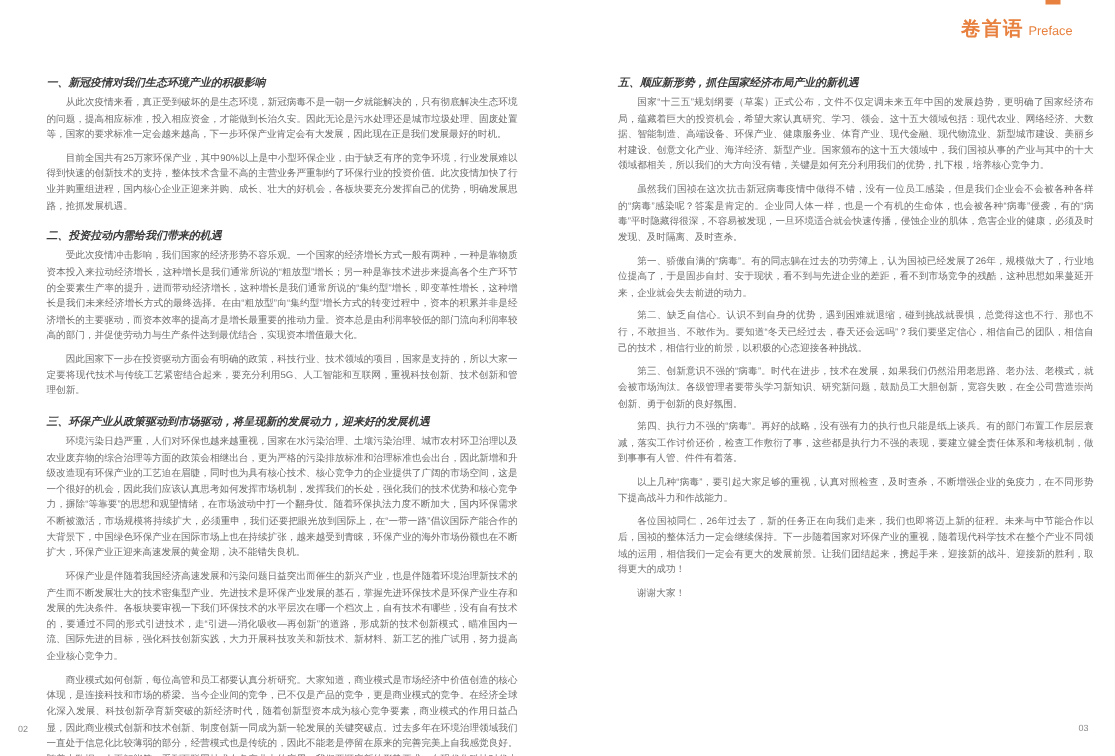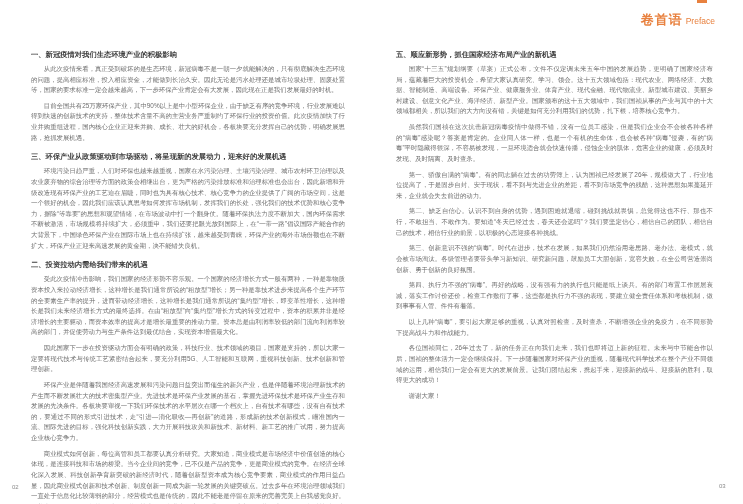--- a/index.html
+++ b/index.html
@@ -4,22 +4,22 @@
 <style>
   html,body{margin:0;padding:0;}
   body{background:#f2f2f2;font-family:"Liberation Sans",sans-serif;}
   .spread{position:relative;width:743px;height:504px;background:#ffffff;overflow:hidden;margin:0 auto;}
   .top-dash{position:absolute;left:697px;top:0;width:10px;height:3px;}
   .header{position:absolute;top:10px;right:28px;text-align:left;white-space:nowrap;}
   .header .cn{font-size:13px;font-weight:bold;letter-spacing:1px;}
   .header .en{font-size:8.5px;margin-left:3px;}
   .page{position:absolute;top:46px;}
   .page-left{left:31px;width:314px;}
-  .page-right{left:396px;width:317px;}
-  .sec-heading{font-size:7.3px;font-weight:bold;color:#3d3d3d;margin:9px 0 4.5px;line-height:1.3;}
+  .page-right{left:412px;width:317px;}
+  .sec-heading{font-size:7.3px;font-weight:bold;color:#3d3d3d;margin:9px 0 4.5px;line-height:1.3;font-style:italic;}
   .sec:first-child .sec-heading{margin-top:4px;}
   p.body{font-size:6.4px;color:#6e6e6e;line-height:1.66;text-align:justify;text-indent:2em;margin:0 0 5px;}
   p.closing{margin-top:2px;}
   p.thanks{margin-top:3px;}
   .pagenum{position:absolute;font-size:6px;color:#8a8a8a;}
   .pagenum-left{left:12px;top:484px;}
   .pagenum-right{left:719px;top:483px;}
 </style>
 </head>
 <body>
@@ -34,28 +34,28 @@
 
   <div class="page page-left">
 
     <div class="sec">
       <div class="sec-heading">一、新冠疫情对我们生态环境产业的积极影响</div>
       <p class="body">从此次疫情来看，真正受到破坏的是生态环境，新冠病毒不是一朝一夕就能解决的，只有彻底解决生态环境的问题，提高相应标准，投入相应资金，才能做到长治久安。因此无论是污水处理还是城市垃圾处理、固废处置等，国家的要求标准一定会越来越高，下一步环保产业肯定会有大发展，因此现在正是我们发展最好的时机。</p>
       <p class="body">目前全国共有25万家环保产业，其中90%以上是中小型环保企业，由于缺乏有序的竞争环境，行业发展难以得到快速的创新技术的支持，整体技术含量不高的主营业务严重制约了环保行业的投资价值。此次疫情加快了行业并购重组进程，国内核心企业正迎来并购、成长、壮大的好机会，各板块要充分发挥自己的优势，明确发展思路，抢抓发展机遇。</p>
     </div>
 
     <div class="sec">
-      <div class="sec-heading">三、环保产业从政策驱动到市场驱动，将呈现新的发展动力，迎来好的发展机遇</div>
-      <p class="body">环境污染日趋严重，人们对环保也越来越重视，国家在水污染治理、土壤污染治理、城市农村环卫治理以及农业废弃物的综合治理等方面的政策会相继出台，更为严格的污染排放标准和治理标准也会出台，因此新增和升级改造现有环保产业的工艺迫在眉睫，同时也为具有核心技术、核心竞争力的企业提供了广阔的市场空间，这是一个很好的机会，因此我们应该认真思考如何发挥市场机制，发挥我们的长处，强化我们的技术优势和核心竞争力，摒除“等靠要”的思想和观望情绪，在市场波动中打一个翻身仗。随着环保执法力度不断加大，国内环保需求不断被激活，市场规模将持续扩大，必须重申，我们还要把眼光放到国际上，在“一带一路”倡议国际产能合作的大背景下，中国绿色环保产业在国际市场上也在持续扩张，越来越受到青睐，环保产业的海外市场份额也在不断扩大，环保产业正迎来高速发展的黄金期，决不能错失良机。</p>
+      <div class="sec-heading">二、投资拉动内需给我们带来的机遇</div>
+      <p class="body">受此次疫情冲击影响，我们国家的经济形势不容乐观。一个国家的经济增长方式一般有两种，一种是靠物质资本投入来拉动经济增长，这种增长是我们通常所说的“粗放型”增长；另一种是靠技术进步来提高各个生产环节的全要素生产率的提升，进而带动经济增长，这种增长是我们通常所说的“集约型”增长，即变革性增长，这种增长是我们未来经济增长方式的最终选择。在由“粗放型”向“集约型”增长方式的转变过程中，资本的积累并非是经济增长的主要驱动，而资本效率的提高才是增长最重要的推动力量。资本总是由利润率较低的部门流向利润率较高的部门，并促使劳动力与生产条件达到最优结合，实现资本增值最大化。</p>
+      <p class="body">因此国家下一步在投资驱动方面会有明确的政策，科技行业、技术领域的项目，国家是支持的，所以大家一定要将现代技术与传统工艺紧密结合起来，要充分利用5G、人工智能和互联网，重视科技创新、技术创新和管理创新。</p>
     </div>
 
     <div class="sec">
-      <div class="sec-heading">二、投资拉动内需给我们带来的机遇</div>
-      <p class="body">受此次疫情冲击影响，我们国家的经济形势不容乐观。一个国家的经济增长方式一般有两种，一种是靠物质资本投入来拉动经济增长，这种增长是我们通常所说的“粗放型”增长；另一种是靠技术进步来提高各个生产环节的全要素生产率的提升，进而带动经济增长，这种增长是我们通常所说的“集约型”增长，即变革性增长，这种增长是我们未来经济增长方式的最终选择。在由“粗放型”向“集约型”增长方式的转变过程中，资本的积累并非是经济增长的主要驱动，而资本效率的提高才是增长最重要的推动力量。资本总是由利润率较低的部门流向利润率较高的部门，并促使劳动力与生产条件达到最优结合，实现资本增值最大化。</p>
-      <p class="body">因此国家下一步在投资驱动方面会有明确的政策，科技行业、技术领域的项目，国家是支持的，所以大家一定要将现代技术与传统工艺紧密结合起来，要充分利用5G、人工智能和互联网，重视科技创新、技术创新和管理创新。</p>
+      <div class="sec-heading">三、环保产业从政策驱动到市场驱动，将呈现新的发展动力，迎来好的发展机遇</div>
+      <p class="body">环境污染日趋严重，人们对环保也越来越重视，国家在水污染治理、土壤污染治理、城市农村环卫治理以及农业废弃物的综合治理等方面的政策会相继出台，更为严格的污染排放标准和治理标准也会出台，因此新增和升级改造现有环保产业的工艺迫在眉睫，同时也为具有核心技术、核心竞争力的企业提供了广阔的市场空间，这是一个很好的机会，因此我们应该认真思考如何发挥市场机制，发挥我们的长处，强化我们的技术优势和核心竞争力，摒除“等靠要”的思想和观望情绪，在市场波动中打一个翻身仗。随着环保执法力度不断加大，国内环保需求不断被激活，市场规模将持续扩大，必须重申，我们还要把眼光放到国际上，在“一带一路”倡议国际产能合作的大背景下，中国绿色环保产业在国际市场上也在持续扩张，越来越受到青睐，环保产业的海外市场份额也在不断扩大，环保产业正迎来高速发展的黄金期，决不能错失良机。</p>
     </div>
 
     <div class="sec">
       <p class="body">环保产业是伴随着我国经济高速发展和污染问题日益突出而催生的新兴产业，也是伴随着环境治理新技术的产生而不断发展壮大的技术密集型产业。先进技术是环保产业发展的基石，掌握先进环保技术是环保产业生存和发展的先决条件。各板块要审视一下我们环保技术的水平层次在哪一个档次上，自有技术有哪些，没有自有技术的，要通过不同的形式引进技术，走“引进—消化吸收—再创新”的道路，形成新的技术创新模式，瞄准国内一流、国际先进的目标，强化科技创新实践，大力开展科技攻关和新技术、新材料、新工艺的推广试用，努力提高企业核心竞争力。</p>
       <p class="body">商业模式如何创新，每位高管和员工都要认真分析研究。大家知道，商业模式是市场经济中价值创造的核心体现，是连接科技和市场的桥梁。当今企业间的竞争，已不仅是产品的竞争，更是商业模式的竞争。在经济全球化深入发展、科技创新孕育新突破的新经济时代，随着创新型资本成为核心竞争要素，商业模式的作用日益凸显，因此商业模式创新和技术创新、制度创新一同成为新一轮发展的关键突破点。过去多年在环境治理领域我们一直处于信息化比较薄弱的部分，经营模式也是传统的，因此不能老是停留在原来的完善完美上自我感觉良好。随着大数据、人工智能等一系列互联网技术在各产业中的应用，我们要顺应新的形势要求，在现代化科技时代中认真研究，找出突破口，走出一条科技创新和商业模式创新的新路子。</p>
     </div>
 
   </div>
 
   <div class="page page-right">

